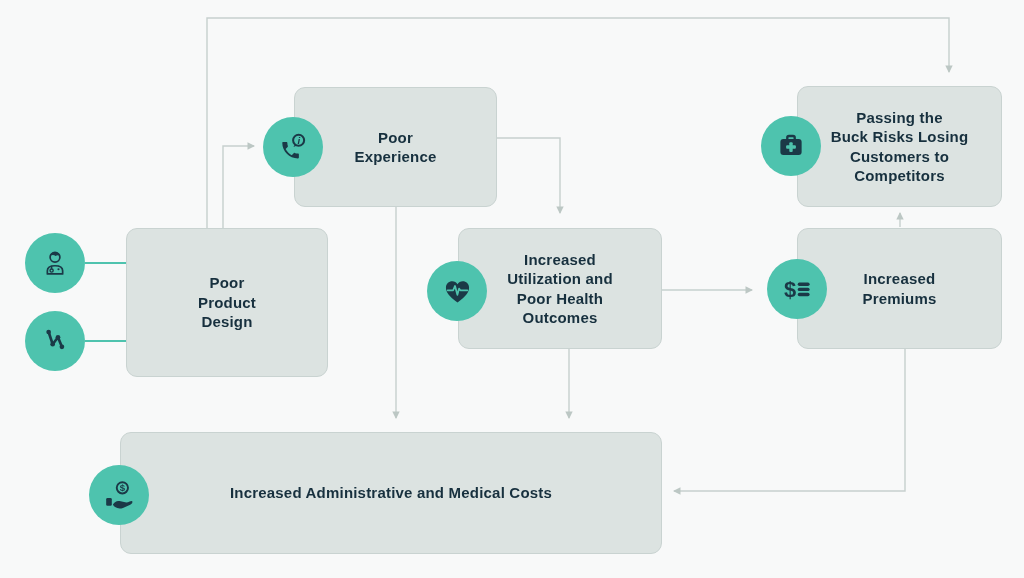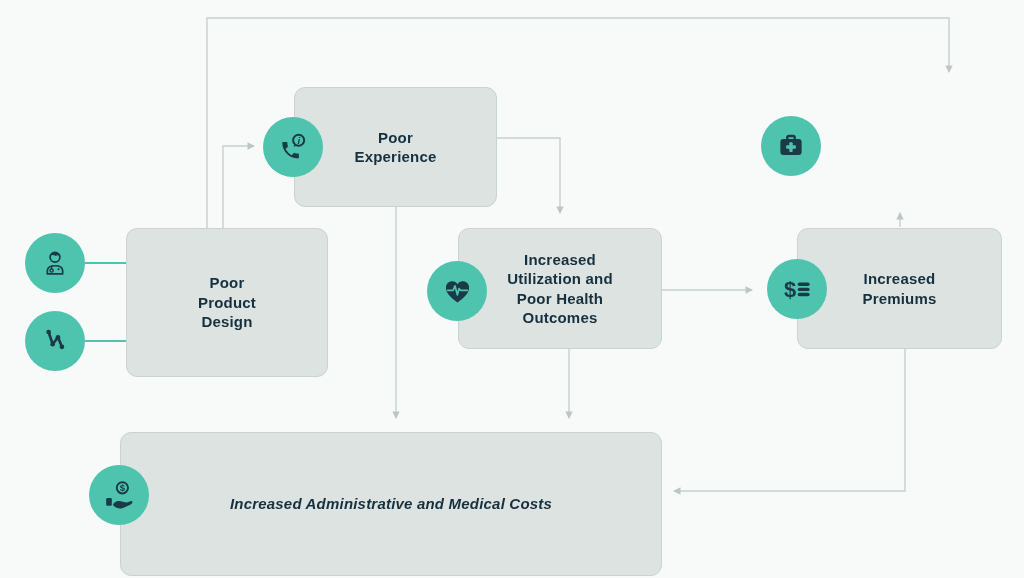--- a/index.html
+++ b/index.html
@@ -22,21 +22,21 @@
     display:flex;align-items:center;justify-content:center;
   }
   .chip svg{display:block;}
   svg text{font-family:"Liberation Sans",sans-serif;}
   
   #node-design{left:126px;top:228px;width:202px;height:149px;}
   #node-experience{left:294px;top:87px;width:203px;height:120px;}
   #node-utilization{left:458px;top:228px;width:204px;height:121px;}
   #node-passing{left:797px;top:86px;width:205px;height:121px;}
   #node-premiums{left:797px;top:228px;width:205px;height:121px;}
-  #node-costs{left:120px;top:432px;width:542px;height:144px;font-style:italic;}
+  #node-costs{left:120px;top:432px;width:542px;height:122px;}
   
   #chip-doctor{left:25px;top:233px;}
   #chip-trend{left:25px;top:311px;}
   #chip-phone{left:263px;top:117px;}
   #chip-heart{left:427px;top:261px;}
   #chip-medbag{left:761px;top:116px;}
   #chip-dollar{left:767px;top:259px;}
   #chip-handcoin{left:89px;top:465px;}
 </style>
 </head>
@@ -73,20 +73,26 @@
   </div>
   <div class="node" id="node-experience">
     <span class="node-label">Poor
 Experience</span>
   </div>
   <div class="node" id="node-utilization">
     <span class="node-label">Increased
 Utilization and
 Poor Health
 Outcomes</span>
+  </div>
+  <div class="node" id="node-passing">
+    <span class="node-label">Passing the
+Buck Risks Losing
+Customers to
+Competitors</span>
   </div>
   <div class="node" id="node-premiums">
     <span class="node-label">Increased
 Premiums</span>
   </div>
   <div class="node" id="node-costs">
     <span class="node-label">Increased Administrative and Medical Costs</span>
   </div>
 
   <div class="chip" id="chip-doctor">

